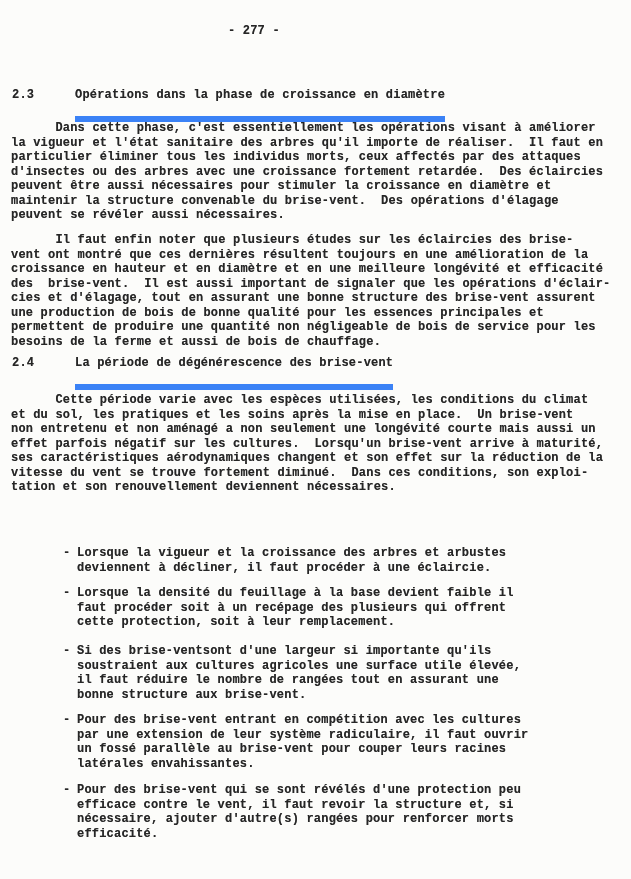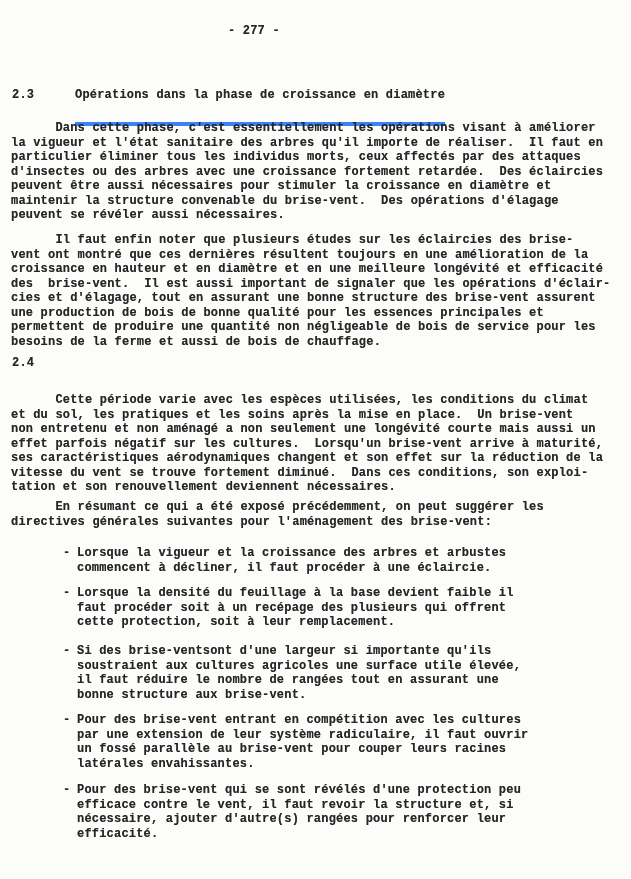--- a/index.html
+++ b/index.html
@@ -26,22 +26,22 @@
     position: absolute;
     top: 24px;
     left: 228px;
     white-space: pre;
   }
   .heading { position: absolute; left: 0; width: 631px; height: 18px; }
   .heading .sec-num { position: absolute; left: 12px; top: 0; white-space: pre; }
   .heading .sec-title {
     position: absolute; left: 75px; top: 0;
     white-space: pre;
-    border-bottom: 4px solid #3b82f6;
-    padding-bottom: 19px;
+    border-bottom: 6px solid #3b82f6;
+    padding-bottom: 13px;
   }
   .para {
     position: absolute;
     left: 11px;
     white-space: pre;
   }
   .bullet {
     position: absolute;
     left: 63px;
     display: flex;
@@ -74,37 +74,36 @@
 vent ont montré que ces dernières résultent toujours en une amélioration de la
 croissance en hauteur et en diamètre et en une meilleure longévité et efficacité
 des  brise-vent.  Il est aussi important de signaler que les opérations d'éclair-
 cies et d'élagage, tout en assurant une bonne structure des brise-vent assurent
 une production de bois de bonne qualité pour les essences principales et
 permettent de produire une quantité non négligeable de bois de service pour les
 besoins de la ferme et aussi de bois de chauffage.</div>
 
   <div class="heading" style="top:356px">
     <span class="sec-num">2.4</span>
+    <span class="sec-title">La période de dégénérescence des brise-vent</span>
   </div>
 
   <div class="para" style="top:393px">      Cette période varie avec les espèces utilisées, les conditions du climat
 et du sol, les pratiques et les soins après la mise en place.  Un brise-vent
 non entretenu et non aménagé a non seulement une longévité courte mais aussi un
 effet parfois négatif sur les cultures.  Lorsqu'un brise-vent arrive à maturité,
 ses caractéristiques aérodynamiques changent et son effet sur la réduction de la
 vitesse du vent se trouve fortement diminué.  Dans ces conditions, son exploi-
 tation et son renouvellement deviennent nécessaires.</div>
 
-  <div class="para" style="top:500px">      En résumant ce qui a été exposé précédemment, on peut suggérer les
-directives générales suivantes pour l'aménagement des brise-vent:</div>
 
   <div class="bullet" style="top:546px">
     <span class="marker">-</span>
     <div class="btext">Lorsque la vigueur et la croissance des arbres et arbustes
-commencent à décliner, il faut procéder à une éclaircie.</div>
+deviennent à décliner, il faut procéder à une éclaircie.</div>
   </div>
 
   <div class="bullet" style="top:586px">
     <span class="marker">-</span>
     <div class="btext">Lorsque la densité du feuillage à la base devient faible il
 faut procéder soit à un recépage des plusieurs qui offrent
 cette protection, soit à leur remplacement.</div>
   </div>
 
   <div class="bullet" style="top:644px">
@@ -120,17 +119,17 @@
     <div class="btext">Pour des brise-vent entrant en compétition avec les cultures
 par une extension de leur système radiculaire, il faut ouvrir
 un fossé parallèle au brise-vent pour couper leurs racines
 latérales envahissantes.</div>
   </div>
 
   <div class="bullet" style="top:783px">
     <span class="marker">-</span>
     <div class="btext">Pour des brise-vent qui se sont révélés d'une protection peu
 efficace contre le vent, il faut revoir la structure et, si
-nécessaire, ajouter d'autre(s) rangées pour renforcer leur
+nécessaire, ajouter d'autre(s) rangées pour renforcer morts
 efficacité.</div>
   </div>
 
 </div>
 
 </body></html>

